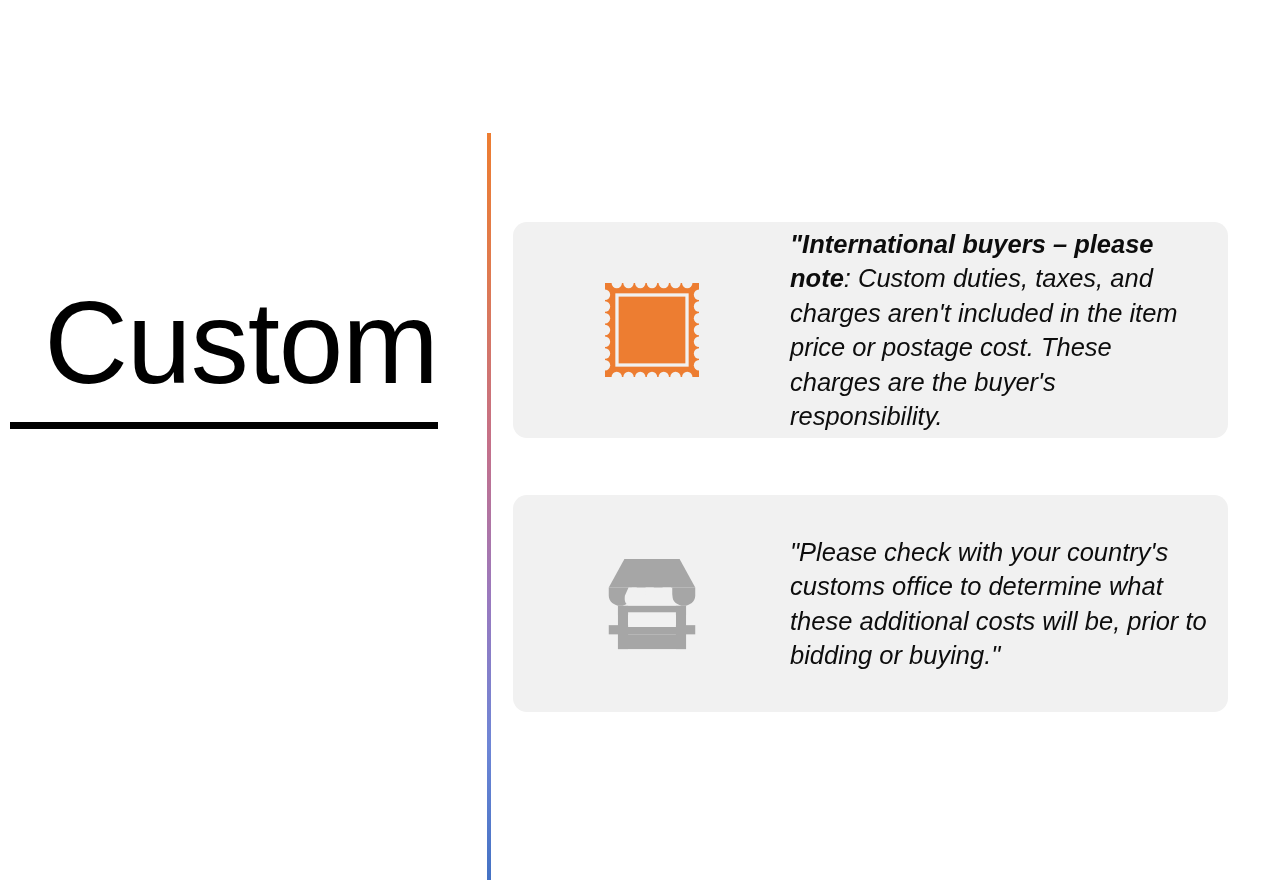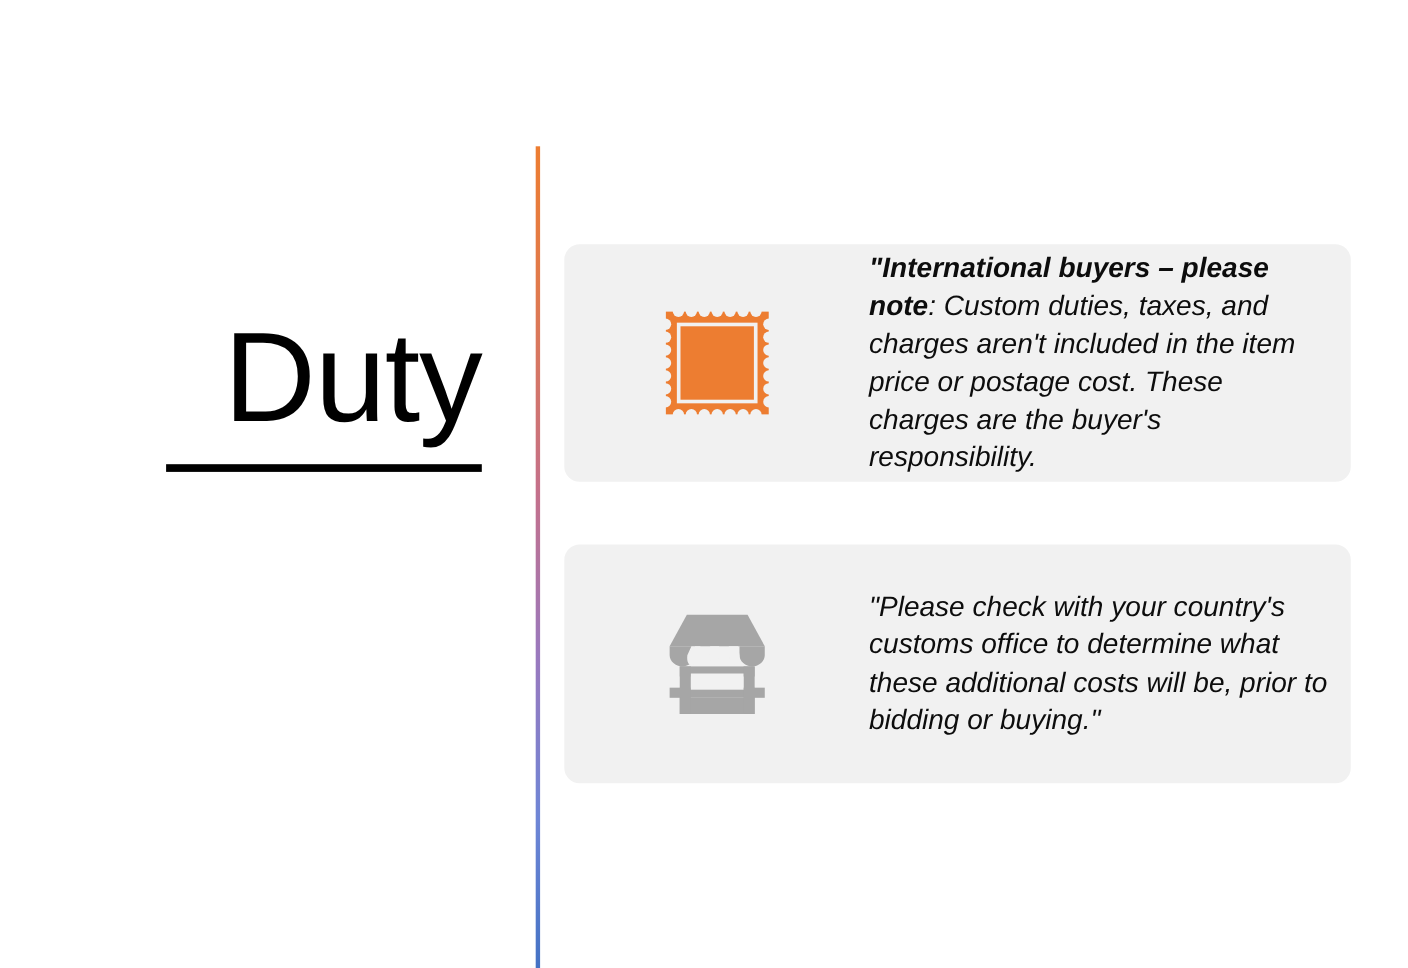--- a/index.html
+++ b/index.html
@@ -99,21 +99,21 @@
 
   
   .icon-svg { display: block; }
 </style>
 </head>
 <body>
 
 <div id="slide">
 
   <div id="title-block">
-    <div class="title-line" id="title-line-2"><span class="title-word">Duty</span></div>
+    <div class="title-line" id="title-line-1"><span class="title-word">Custom</span></div>
   </div>
 
   <div id="divider"></div>
 
   <div class="card" id="card-1">
     <div class="card-icon-wrap">
       <span>
         <svg class="icon-svg" width="94" height="94" viewBox="0 0 100 100" xmlns="http://www.w3.org/2000/svg">
           <defs>
             <mask id="stampmask">

